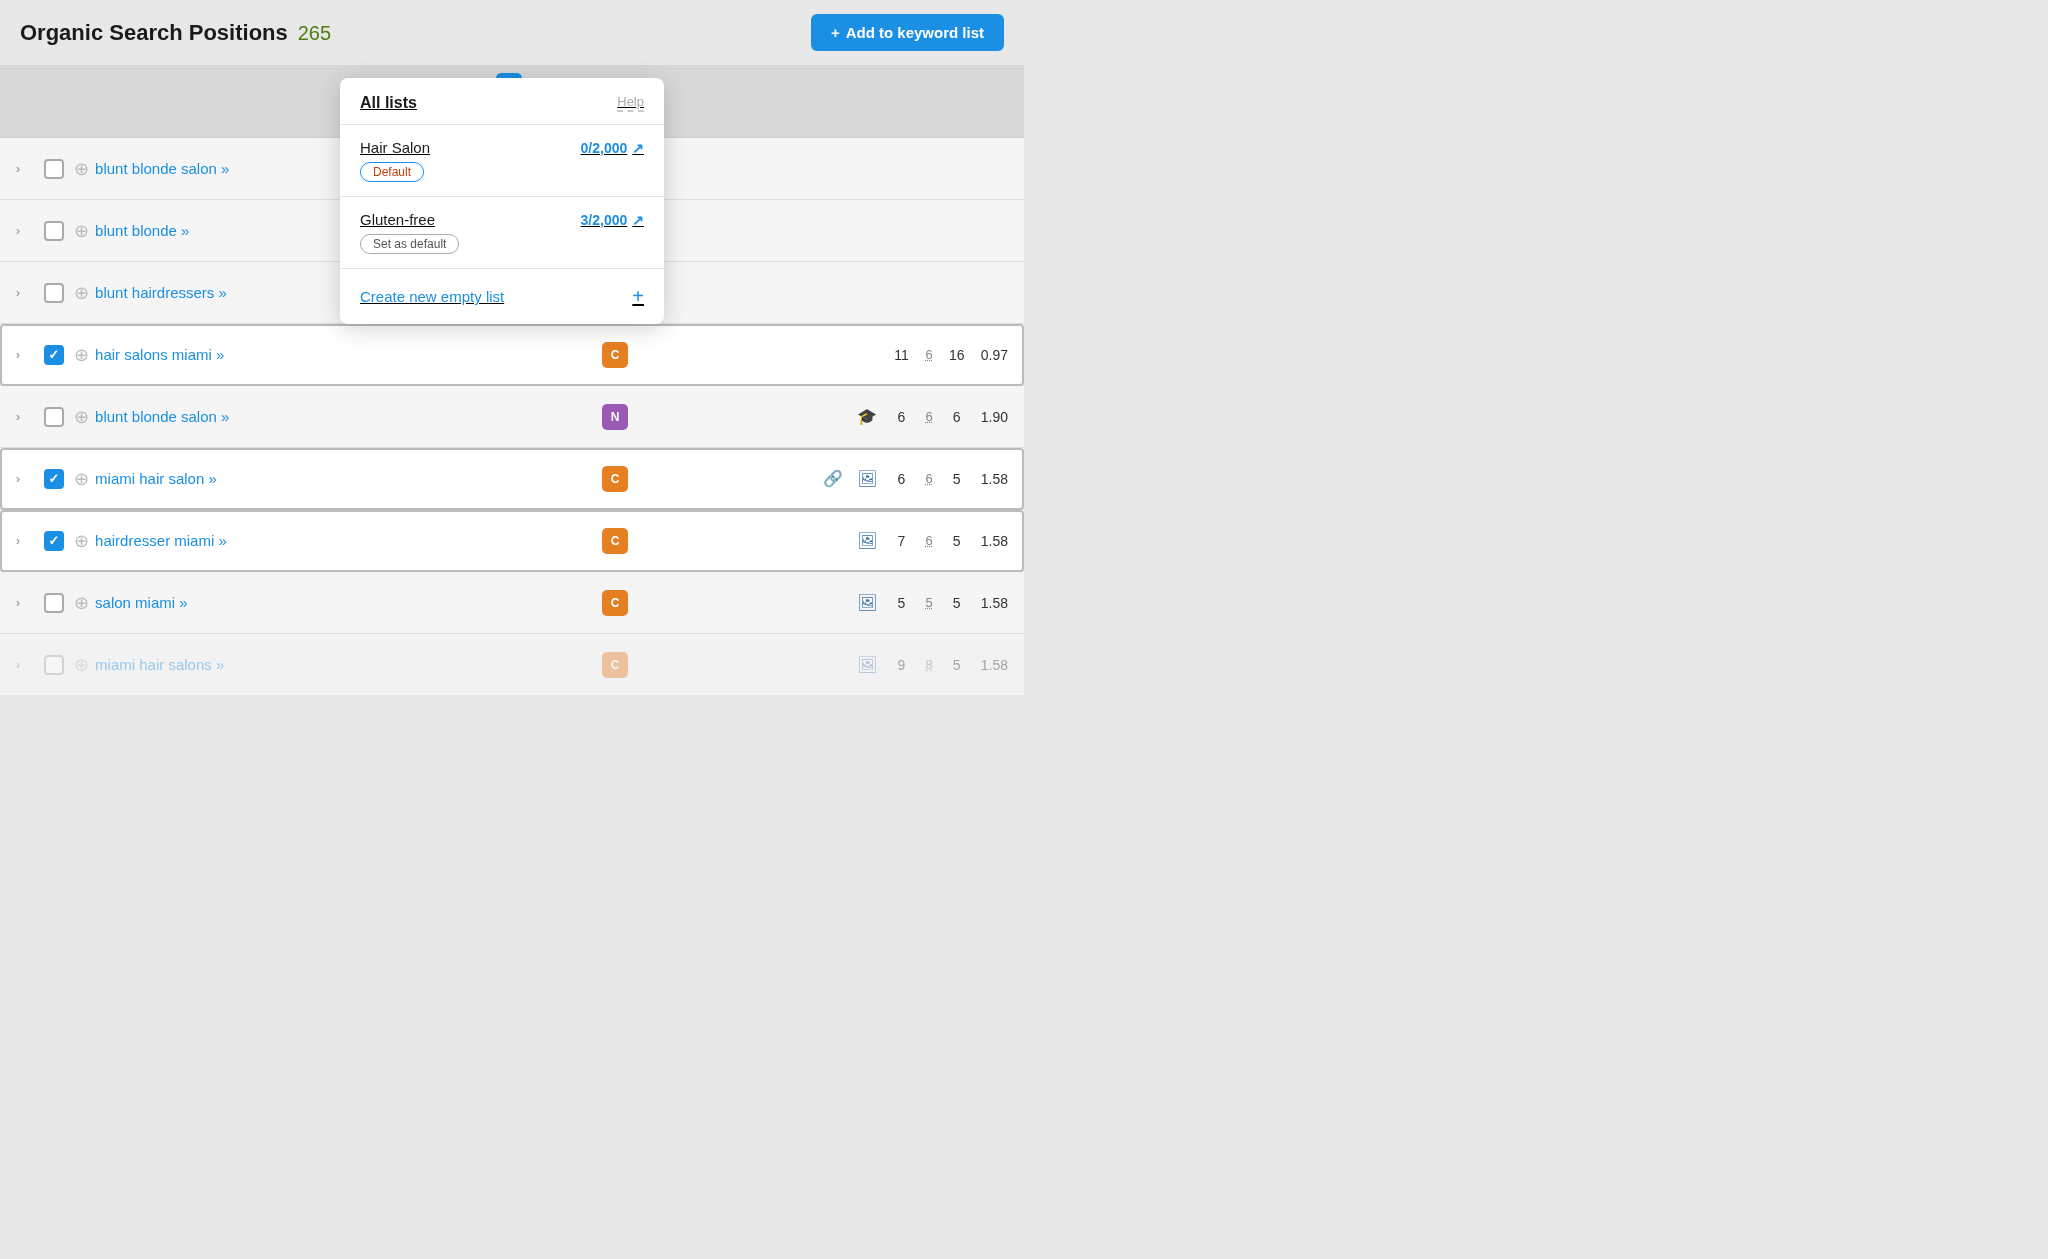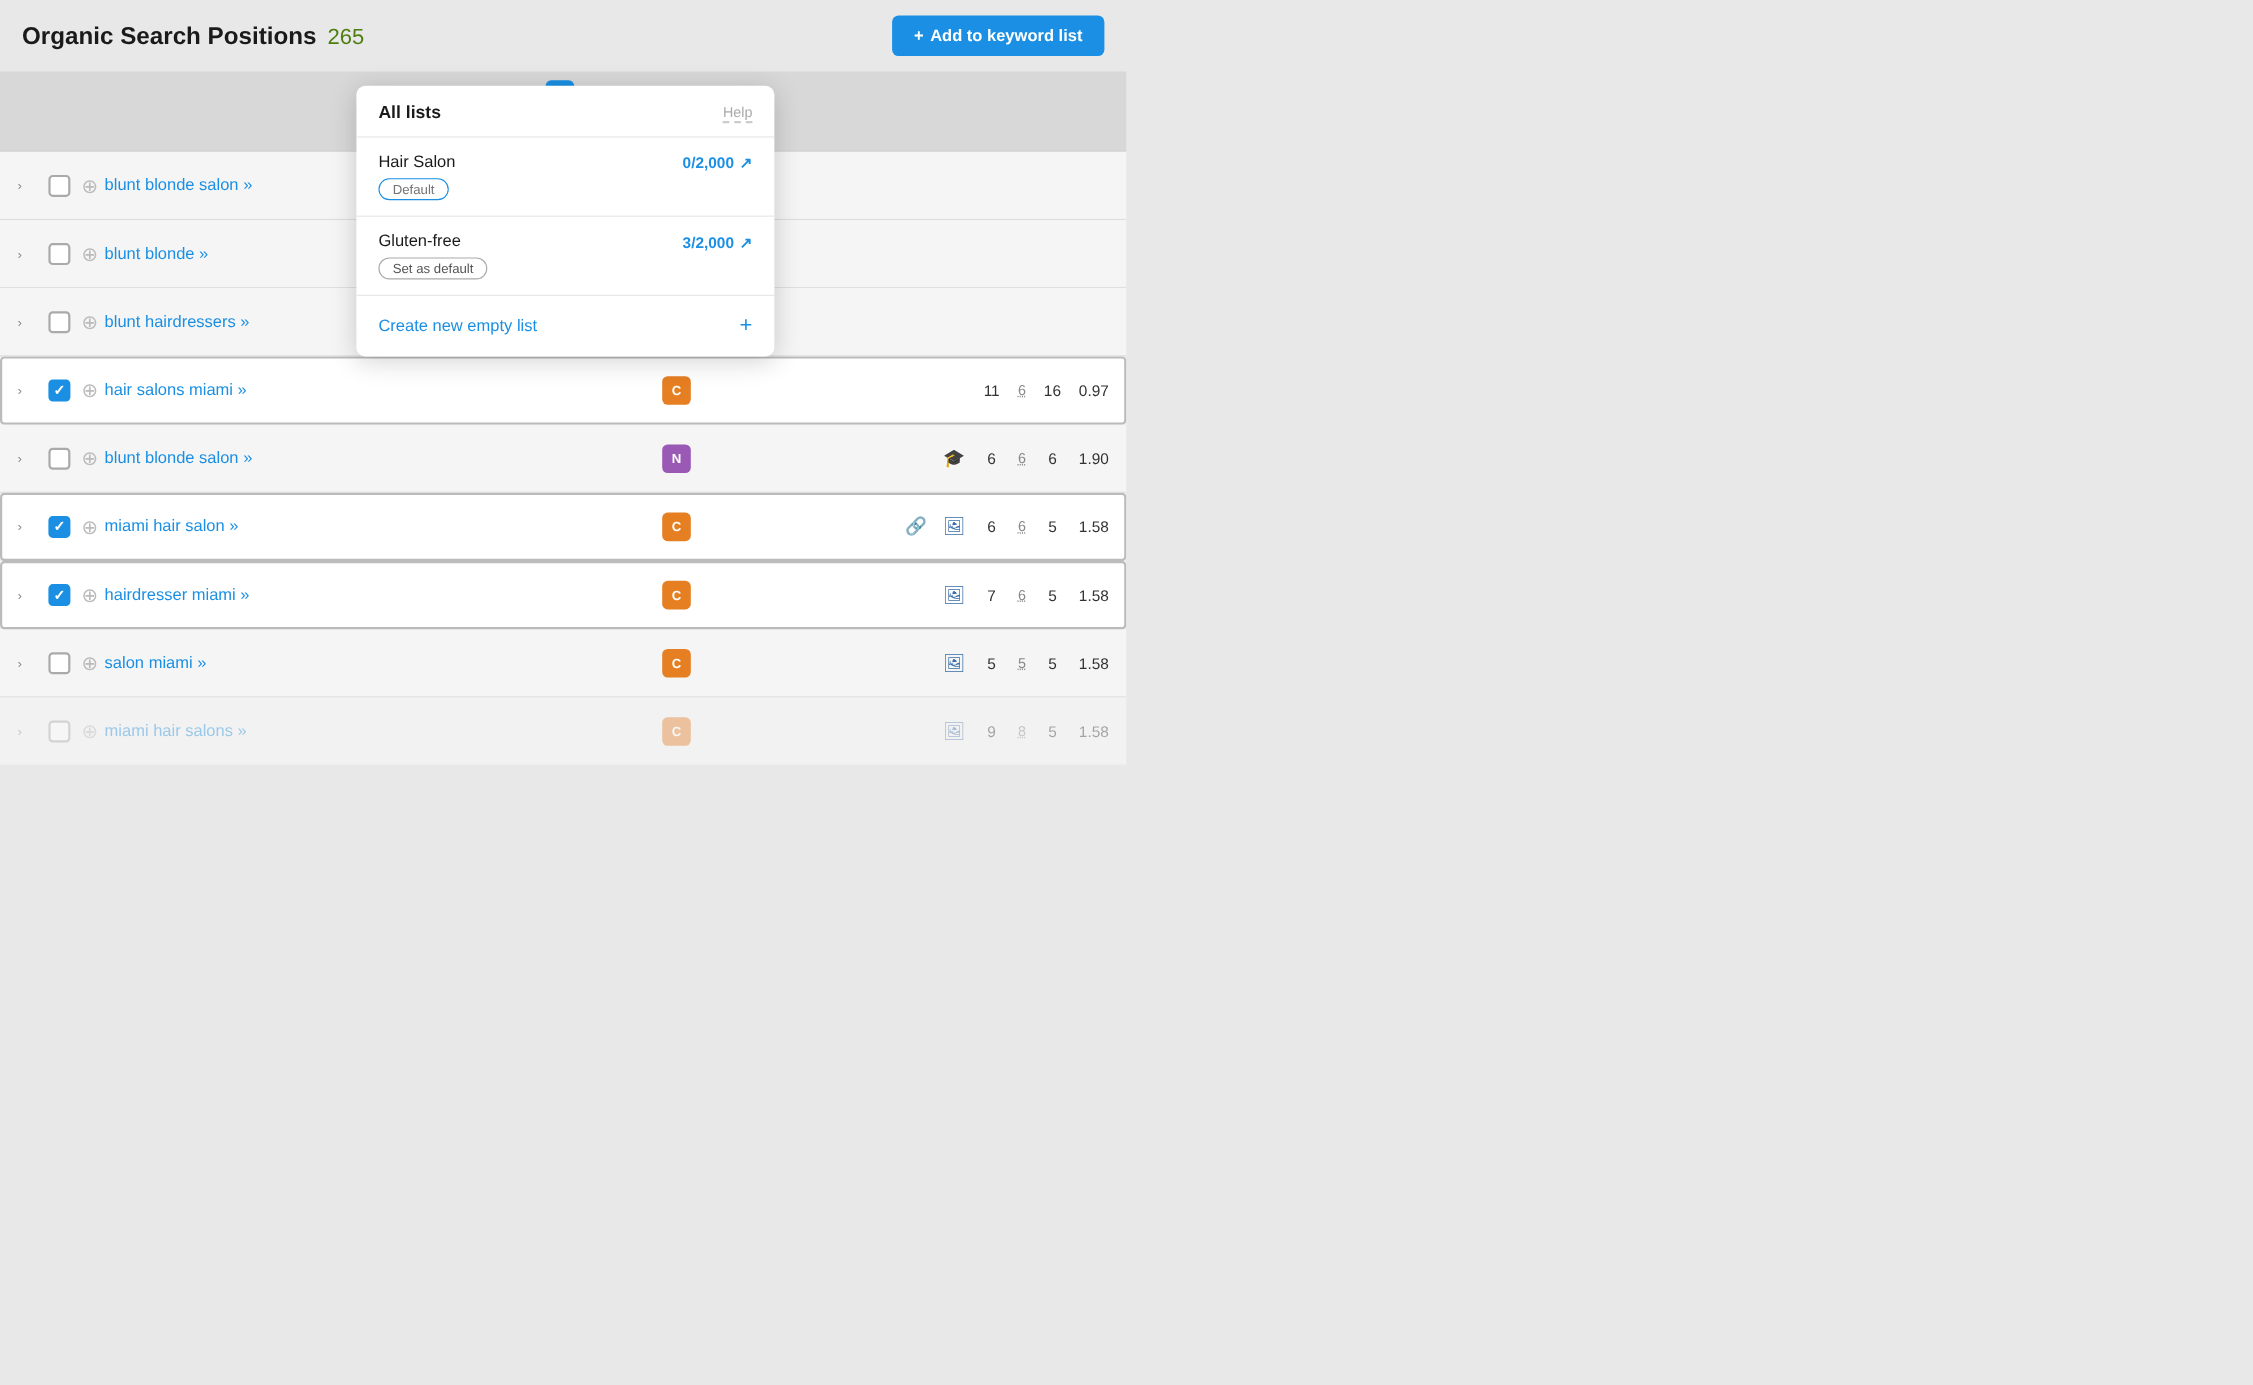--- a/index.html
+++ b/index.html
@@ -185,27 +185,28 @@
     }
     .data-num-underline {
       color: #888;
       font-size: 13px;
       text-decoration: underline;
       text-decoration-style: dotted;
     }
     .dropdown-panel {
       position: absolute;
       top: 78px;
-      left: 324px;
-      width: 380px;
+      left: 340px;
+      width: 324px;
       background: white;
       border-radius: 8px;
       box-shadow: 0 4px 24px rgba(0,0,0,0.18);
       z-index: 20;
       overflow: hidden;
+      text-decoration: underline;
     }
     .dropdown-header {
       display: flex;
       align-items: center;
       justify-content: space-between;
       padding: 16px 20px 12px;
       border-bottom: 1px solid #e5e5e5;
     }
     .dropdown-title {
       font-size: 16px;
@@ -244,21 +245,21 @@
       gap: 5px;
       cursor: pointer;
     }
     .external-link-icon {
       color: #1a8fe3;
       font-size: 14px;
     }
     .default-badge {
       display: inline-block;
       border: 1.5px solid #1a8fe3;
-      color: #737373;
+      color: #c2410c;
       border-radius: 20px;
       padding: 2px 12px;
       font-size: 12px;
       font-weight: 500;
     }
     .set-default-btn {
       display: inline-block;
       border: 1.5px solid #aaa;
       color: #555;
       border-radius: 20px;

